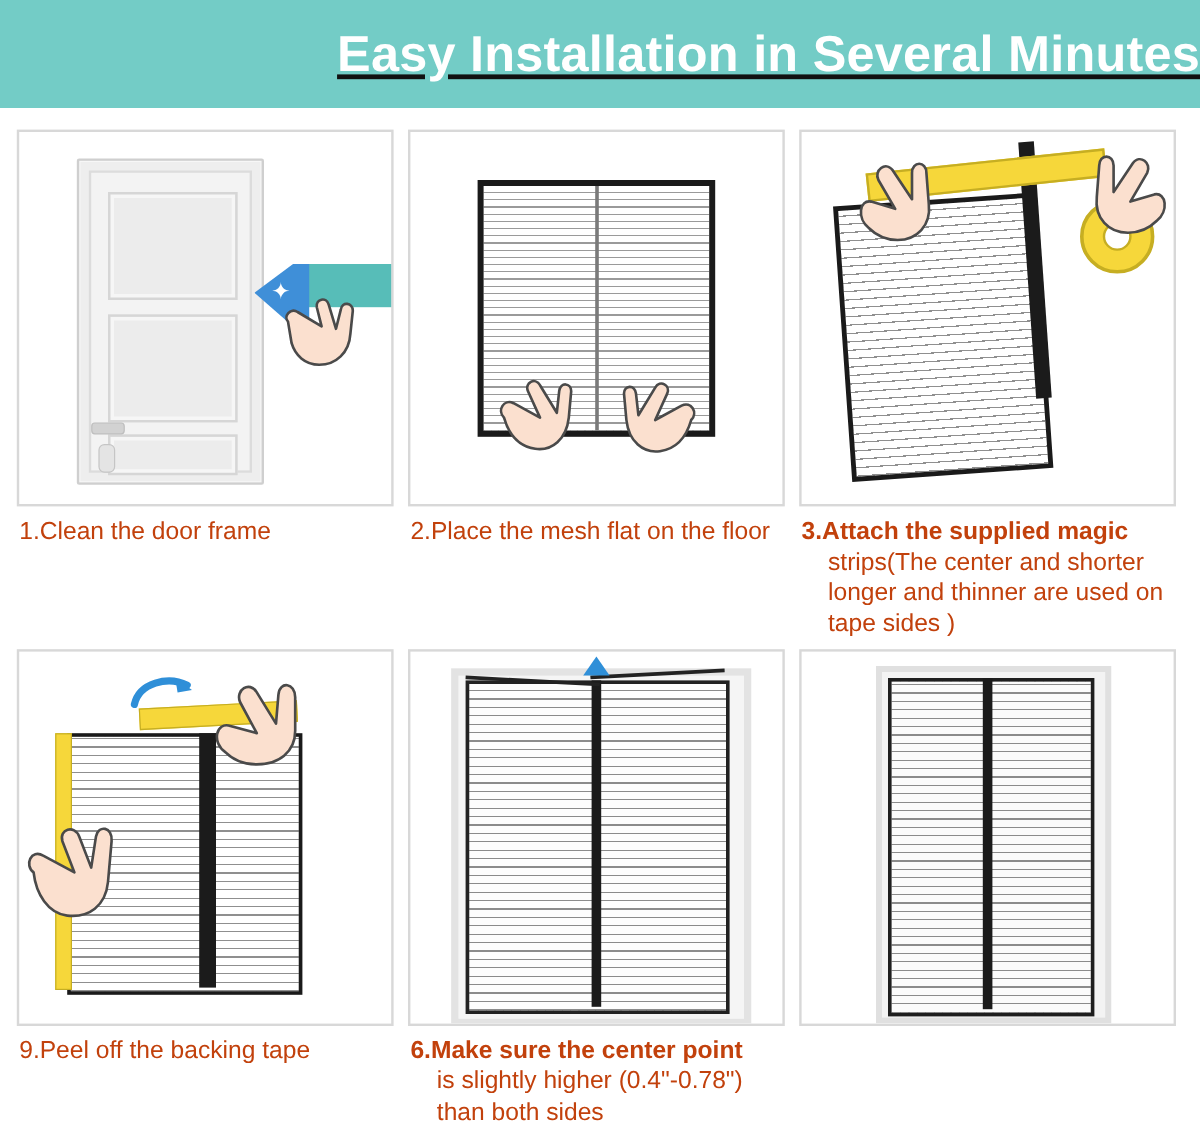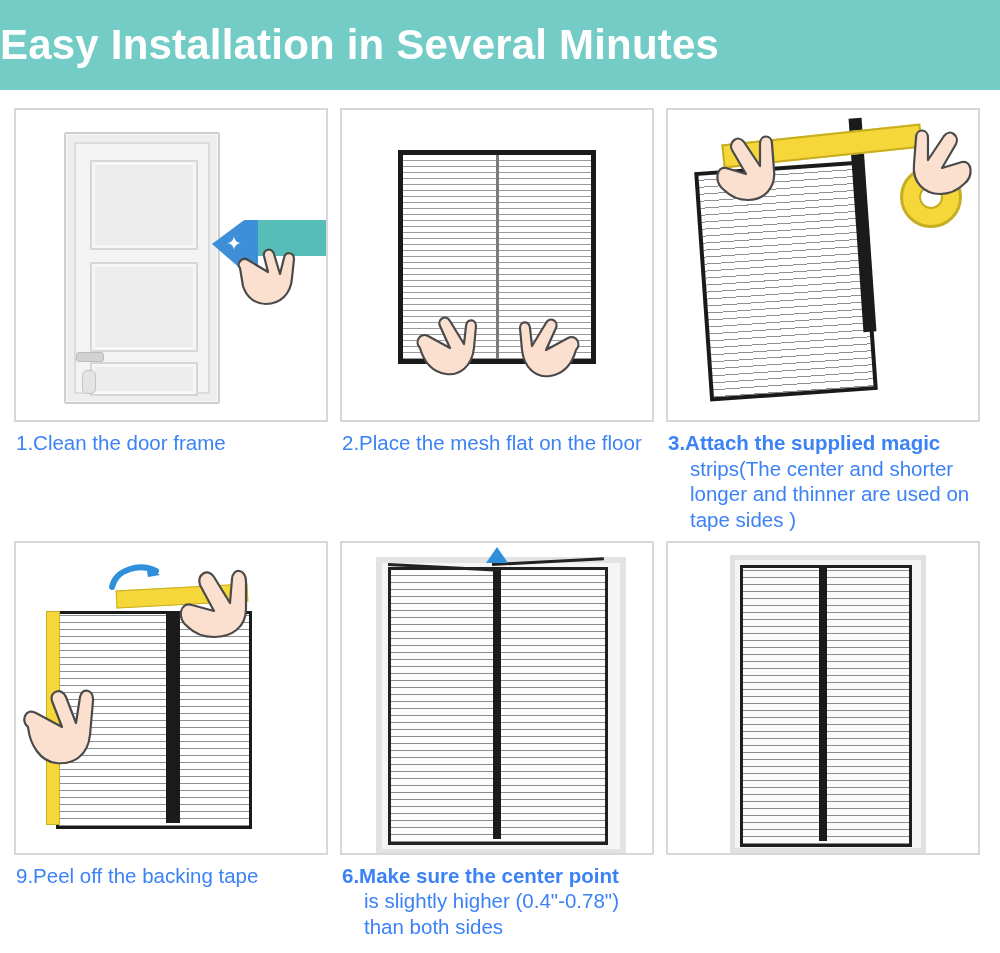--- a/index.html
+++ b/index.html
@@ -22,21 +22,22 @@
   }
   
   .header-bar {
     position: absolute;
     left: 0; top: 0;
     width: 1000px;
     height: 90px;
     background: #73ccc6;
     display: flex;
     align-items: center;
-    justify-content: flex-start;
+    justify-content: flex-end;
+    text-decoration: underline;
   }
   .header-title {
     color: #ffffff;
     font-size: 42px;
     font-weight: bold;
     letter-spacing: 0.2px;
     text-align: center;
     line-height: 1;
   }
   
@@ -58,21 +59,21 @@
     width: 310px;
     height: 310px;
     border: 2px solid #d8d8d8;
     background: #ffffff;
     overflow: hidden;
   }
   .caption {
     margin-top: 8px;
     font-size: 20.5px;
     line-height: 1.25;
-    color: #3b82f6;
+    color: #c2410c;
     padding-left: 2px;
     width: 308px;
   }
   .caption .hang {
     display: block;
     text-indent: 0;
     padding-left: 22px;
   }
   .caption .first {
     display: block;

